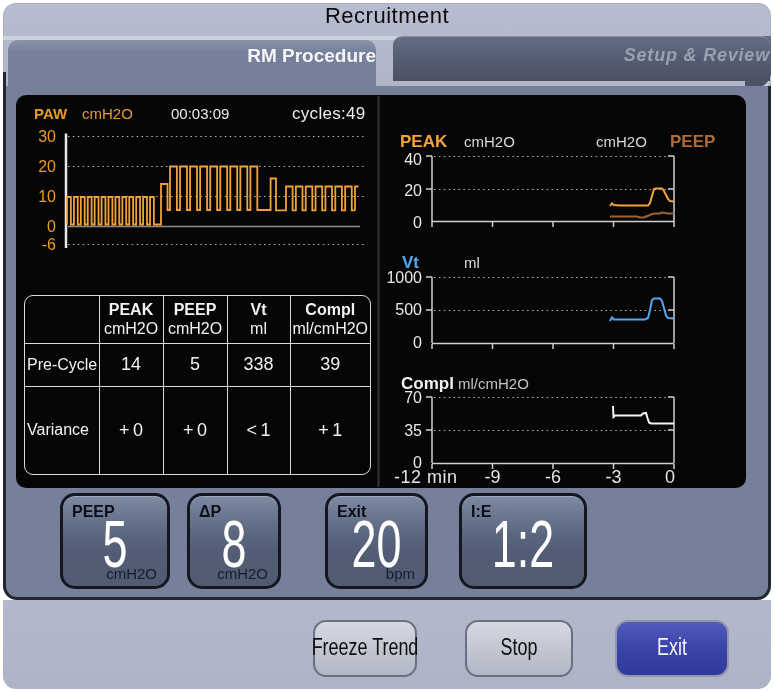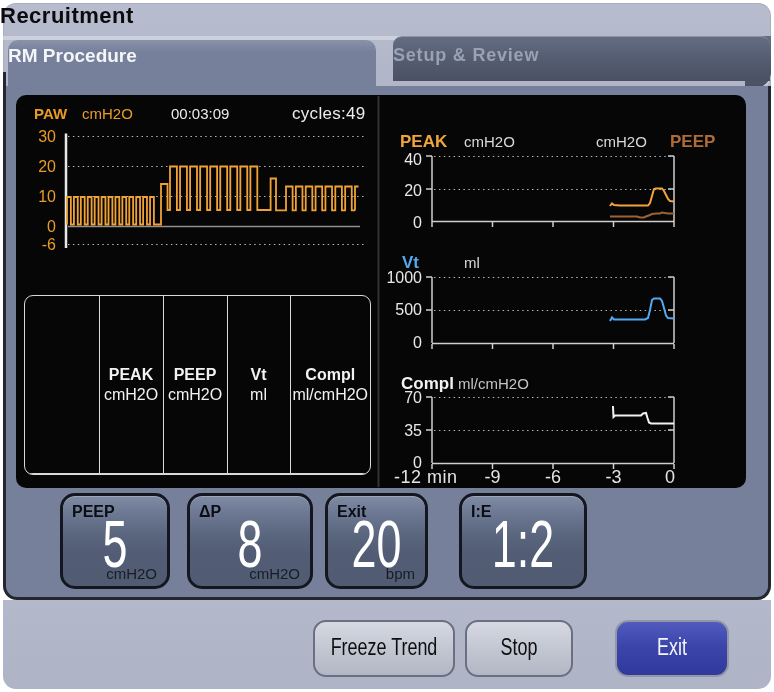--- a/index.html
+++ b/index.html
@@ -1,25 +1,25 @@
 <!DOCTYPE html>
 <html><head>
 <meta charset="utf-8">
 <style>
 * { margin:0; padding:0; box-sizing:border-box; }
 html,body { width:774px; height:692px; background:#ffffff; font-family:"Liberation Sans", sans-serif; overflow:hidden; }
 .abs { position:absolute; }
 #titlebar { left:3px; top:3px; width:768px; height:83px; background:linear-gradient(180deg,#b7bdce 0%,#b0b6c8 100%); border-radius:13px 13px 0 0; border:1px solid #a8aebc; border-bottom:none; }
-#titletext { left:0; top:5px; width:774px; text-align:left; font-size:22px; line-height:22px; letter-spacing:0.5px; font-weight:bold; color:#0b0b0d; }
+#titletext { left:0; top:5px; width:774px; text-align:center; font-size:22px; line-height:22px; letter-spacing:0.5px; font-weight:normal; color:#0b0b0d; }
 #sepline { left:3px; top:36px; width:768px; height:4px; background:#cdd1dd; }
 #tab2 { left:393px; top:36px; width:377px; height:45px; background:linear-gradient(180deg,#656d83 0%,#565e73 45%,#4a5164 100%); border-radius:9px 9px 0 0; border-top:1px solid #8b93a6; }
-#tab2 span { display:block; text-align:left; margin-top:9px; font-size:18px; line-height:19px; letter-spacing:0.8px; font-weight:bold; color:#99a1b3; }
+#tab2 span { display:block; text-align:right; margin-top:9px; font-size:18px; line-height:19px; letter-spacing:0.8px; font-weight:bold; color:#99a1b3;font-style:italic; }
 #body { left:3px; top:86px; width:768px; height:514px; background:#76809a; border-left:3px solid #23272f; border-right:3px solid #23272f; border-bottom:3px solid #23272f; border-radius:0 0 14px 14px; }
 #tab1 { left:8px; top:40px; width:368px; height:47px; background:linear-gradient(180deg,#8893a9 0%,#76809a 25%,#76809a 100%); border-radius:10px 10px 0 0; }
-#tab1 span { display:block; text-align:left; margin-top:6px; font-size:19px; line-height:20px; font-weight:bold; color:#f4f5f8; }
+#tab1 span { display:block; text-align:right; margin-top:6px; font-size:19px; line-height:20px; font-weight:bold; color:#f4f5f8; }
 #panel { left:16px; top:95px; width:730px; height:393px; background:#060606; border-radius:10px; }
 #bottombar { left:3px; top:600px; width:768px; height:89px; background:linear-gradient(180deg,#b3b9cb 0%,#aeb4c6 100%); border-radius:0 0 13px 13px; }
 .pbtn { position:absolute; top:493px; height:96px; border:3px solid #14171f; border-radius:15px;
   background:linear-gradient(180deg,#7e8ba3 0%,#6b7690 22%,#59647d 45%,#525d75 65%,#515c73 100%);
   box-shadow:inset 0 1px 0 rgba(255,255,255,0.25); }
 .pbtn .lbl { position:absolute; left:9px; top:7px; font-size:16px; font-weight:bold; color:#0a0d14; }
 .pbtn .val { position:absolute; left:0; top:14px; width:100%; text-align:center; font-size:67px; color:#ffffff; transform:scaleX(0.67); transform-origin:50% 50%; line-height:67px; }
 .pbtn .unit { position:absolute; right:10px; bottom:4px; font-size:15px; color:#171c27; }
 .bbtn { position:absolute; top:620px; height:57px; border-radius:13px; text-align:center; font-size:23px; line-height:51px; }
 .bbtn span { position:absolute; left:50%; top:0; white-space:nowrap; transform:translateX(-50%) scaleX(0.78); }
@@ -155,46 +155,60 @@
         <col>
       </colgroup>
     <tbody>
         <tr style="height:47px;">
       <td style="border:1px solid #d9d9d9;border-top:none;border-left:none;"></td>
       <td style="border:1px solid #d9d9d9;border-top:none;text-align:center;font-size:16px;line-height:1.2;"><b>PEAK</b><br>cmH2O</td>
       <td style="border:1px solid #d9d9d9;border-top:none;text-align:center;font-size:16px;line-height:1.2;"><b>PEEP</b><br>cmH2O</td>
       <td style="border:1px solid #d9d9d9;border-top:none;text-align:center;font-size:16px;line-height:1.2;"><b>Vt</b><br>ml</td>
       <td style="border:1px solid #d9d9d9;border-top:none;border-right:none;text-align:center;font-size:16px;line-height:1.2;"><b>Compl</b><br>ml/cmH2O</td>
     </tr>
+    <tr style="height:43px;">
+      <td style="border:1px solid #d9d9d9;border-left:none;font-size:16px;padding-left:2px;">Pre-Cycle</td>
+      <td style="border:1px solid #d9d9d9;text-align:center;font-size:18px;">14</td>
+      <td style="border:1px solid #d9d9d9;text-align:center;font-size:18px;">5</td>
+      <td style="border:1px solid #d9d9d9;text-align:center;font-size:18px;">338</td>
+      <td style="border:1px solid #d9d9d9;border-right:none;text-align:center;font-size:18px;">39</td>
+    </tr>
+    <tr>
+      <td style="border:1px solid #d9d9d9;border-left:none;border-bottom:none;font-size:16px;padding-left:2px;">Variance</td>
+      <td style="border:1px solid #d9d9d9;border-bottom:none;text-align:center;font-size:18px;">+ 0</td>
+      <td style="border:1px solid #d9d9d9;border-bottom:none;text-align:center;font-size:18px;">+ 0</td>
+      <td style="border:1px solid #d9d9d9;border-bottom:none;text-align:center;font-size:18px;">&lt; 1</td>
+      <td style="border:1px solid #d9d9d9;border-right:none;border-bottom:none;text-align:center;font-size:18px;">+ 1</td>
+    </tr>
   </tbody>
     </table>
 </div>
 
 <div class="pbtn" style="left:60px;width:110px;">
     <span class="lbl">PEEP</span>
     <div class="val">5</div>
     <span class="unit">cmH2O</span>
   </div>
-<div class="pbtn" style="left:187px;width:126px;">
+<div class="pbtn" style="left:187px;width:94px;">
     <span class="lbl">ΔP</span>
     <div class="val">8</div>
     <span class="unit">cmH2O</span>
   </div>
 <div class="pbtn" style="left:325px;width:103px;">
     <span class="lbl">Exit</span>
     <div class="val">20</div>
     <span class="unit">bpm</span>
   </div>
 <div class="pbtn" style="left:459px;width:128px;">
     <span class="lbl">I:E</span>
     <div class="val">1:2</div>
     <span class="unit"></span>
   </div>
 
-<div class="bbtn bgray" style="left:313px;width:142px;">
+<div class="bbtn bgray" style="left:313px;width:104px;">
     <span>Freeze Trend</span>
   </div>
 <div class="bbtn bgray" style="left:465px;width:108px;">
     <span>Stop</span>
   </div>
 <div class="bbtn bblue" style="left:615px;width:114px;padding-left:21px;">
     <span>Exit</span>
   </div>
 
 </body></html>

